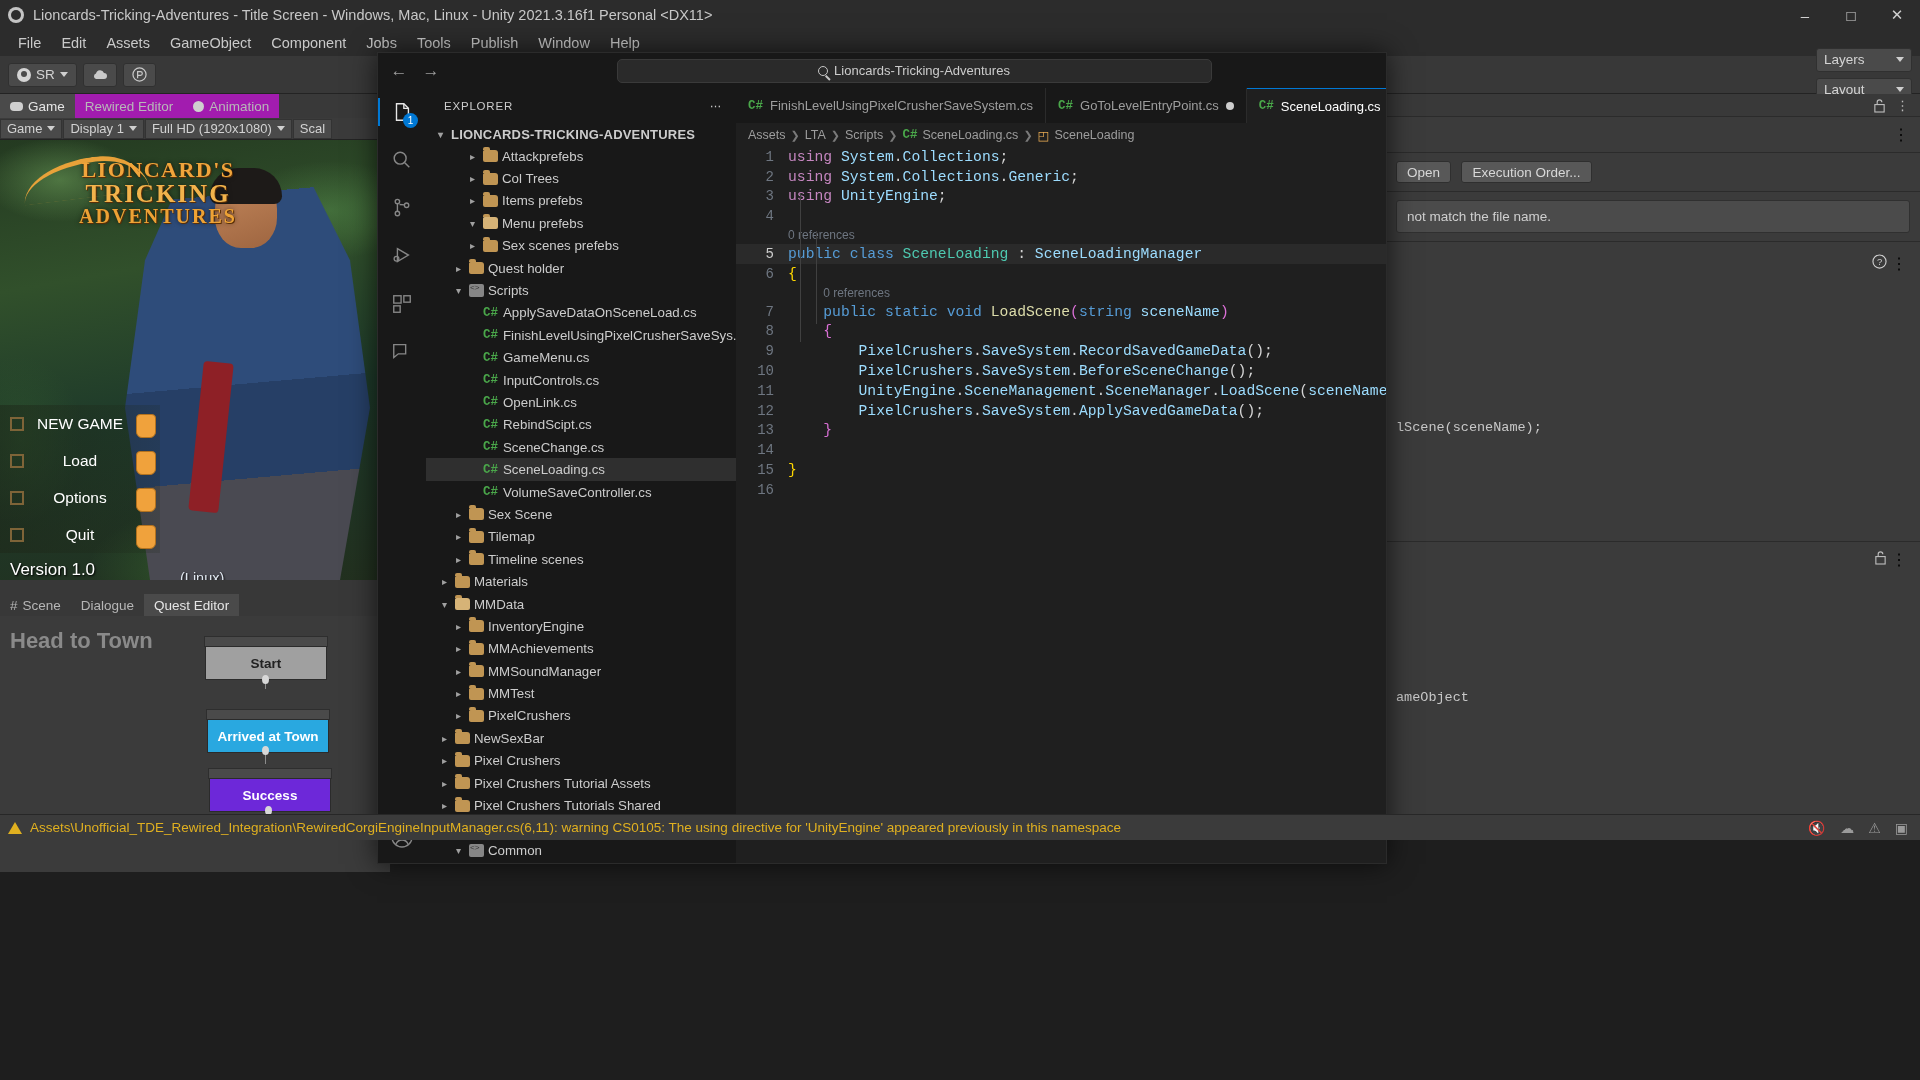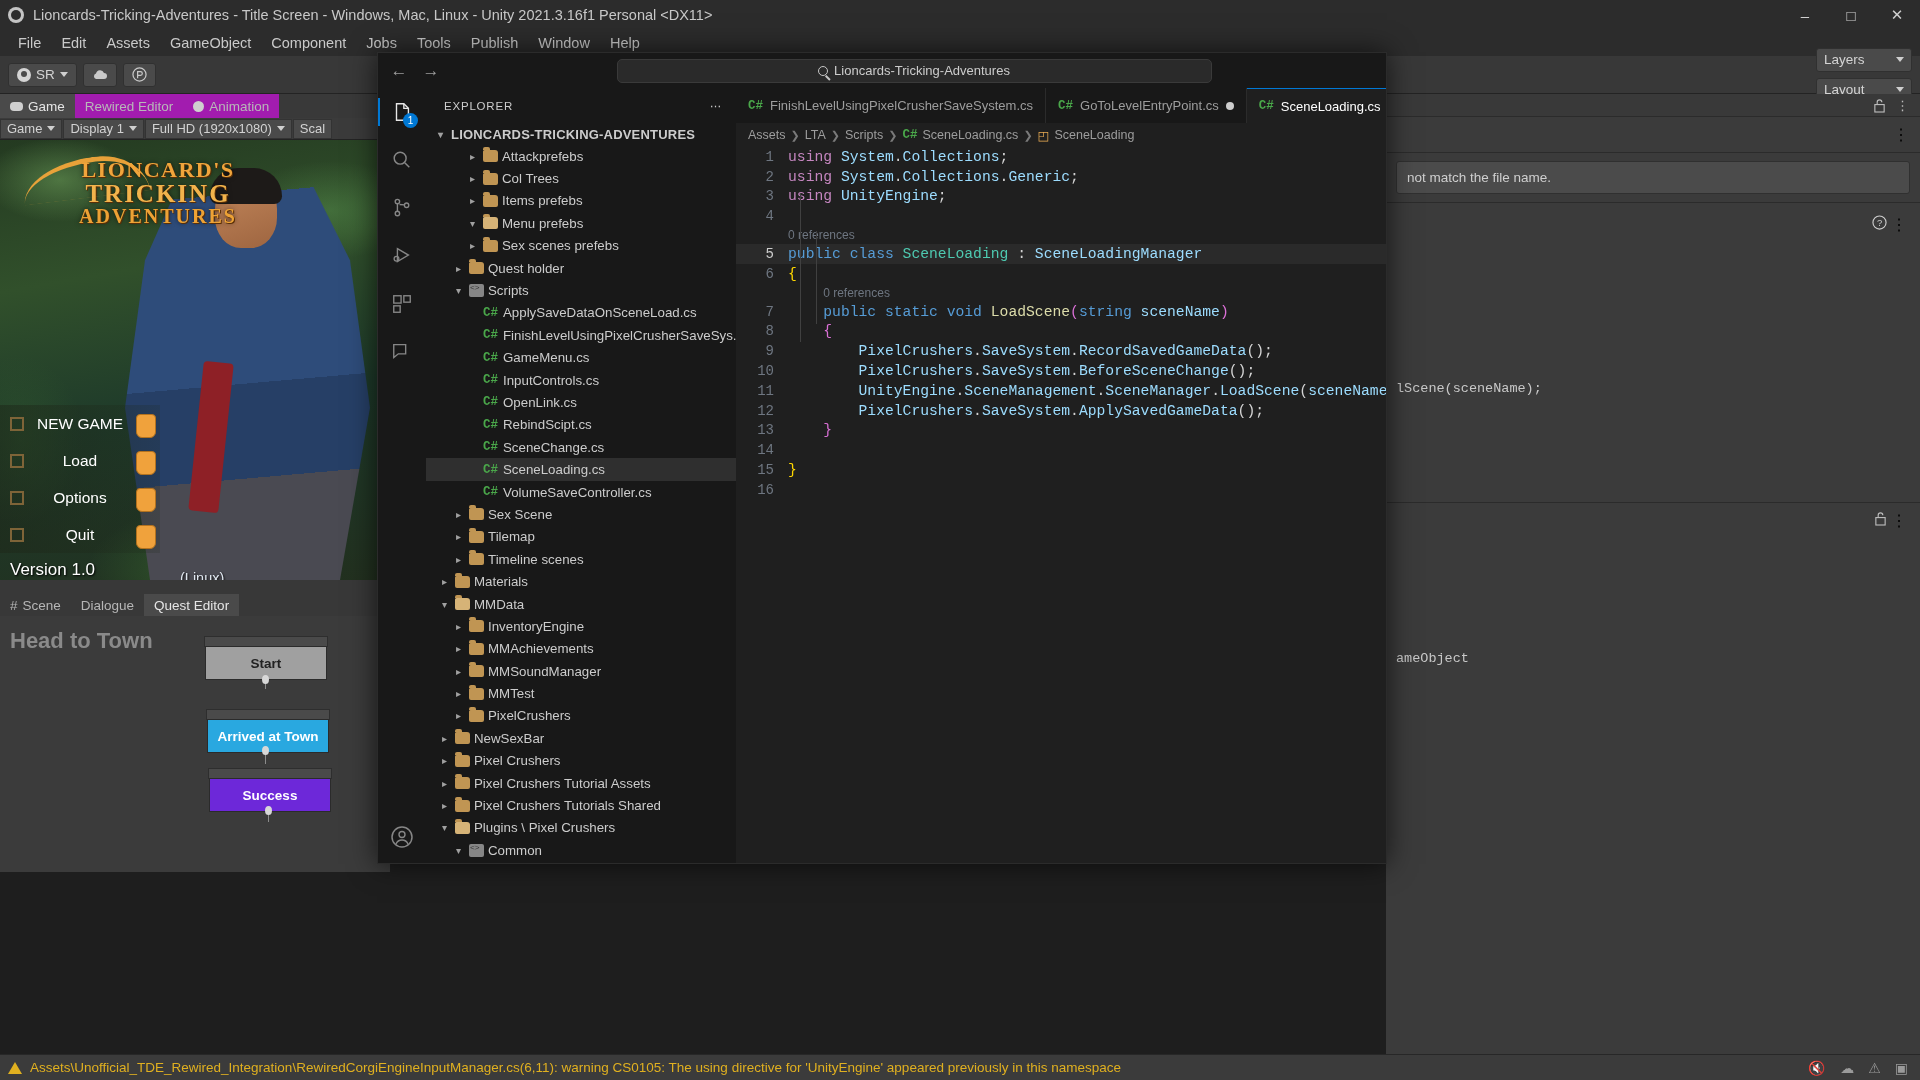--- a/index.html
+++ b/index.html
@@ -2,21 +2,21 @@
 <html><head>
 <meta charset="utf-8">
 <style>
   * { box-sizing: border-box; margin: 0; padding: 0; }
   html, body {
     width: 1920px; height: 1080px;
     background: #1e1e1e; overflow: hidden;
     font-family: "Liberation Sans", sans-serif;
     -webkit-font-smoothing: antialiased;
   }
-  #root { position: relative; width: 1920px; height: 1080px; padding-left: 48px; }
+  #root { position: relative; width: 1920px; height: 840px; padding-left: 48px; }
 
   
   .unity-titlebar {
     position: absolute; left:0; top:0; width:1920px; height:30px;
     background:#2c2c2c; display:flex; align-items:center;
   }
   .unity-logo {
     width:16px; height:16px; margin-left:8px; border-radius:50%;
     background:#c4c4c4; position:relative; flex:none;
   }
@@ -322,20 +322,24 @@
   <div class="insp">
     <div class="insp-bar">
       <svg width="13" height="15" viewBox="0 0 14 16">
           <rect x="2" y="7" width="10" height="8" fill="none" stroke="#bdbdbd" stroke-width="1.2"></rect>
           <path d="M4.5 7V4.5a2.5 2.5 0 015 0" fill="none" stroke="#bdbdbd" stroke-width="1.2"></path>
         </svg>
       <span class="kebab">⋮</span>
     </div>
     <div class="insp-sec" style="text-align:right;">
       <span class="kebab">⋮</span>
+    </div>
+    <div class="insp-sec">
+      <span class="ibtn">Open</span>
+      <span class="ibtn" style="margin-left:6px;">Execution Order...</span>
     </div>
     <div class="insp-sec">
       <div class="ihelp">not match the file name.</div>
     </div>
     <div class="insp-sec" style="height:300px;">
       <div style="position:absolute; right:12px; top:12px;">
         <svg width="15" height="15" viewBox="0 0 16 16">
             <circle cx="8" cy="8" r="7" fill="none" stroke="#cfcfcf" stroke-width="1.2"></circle>
             <text x="8" y="12" font-size="10" fill="#cfcfcf" text-anchor="middle" font-family="Liberation Sans">?</text>
           </svg>

